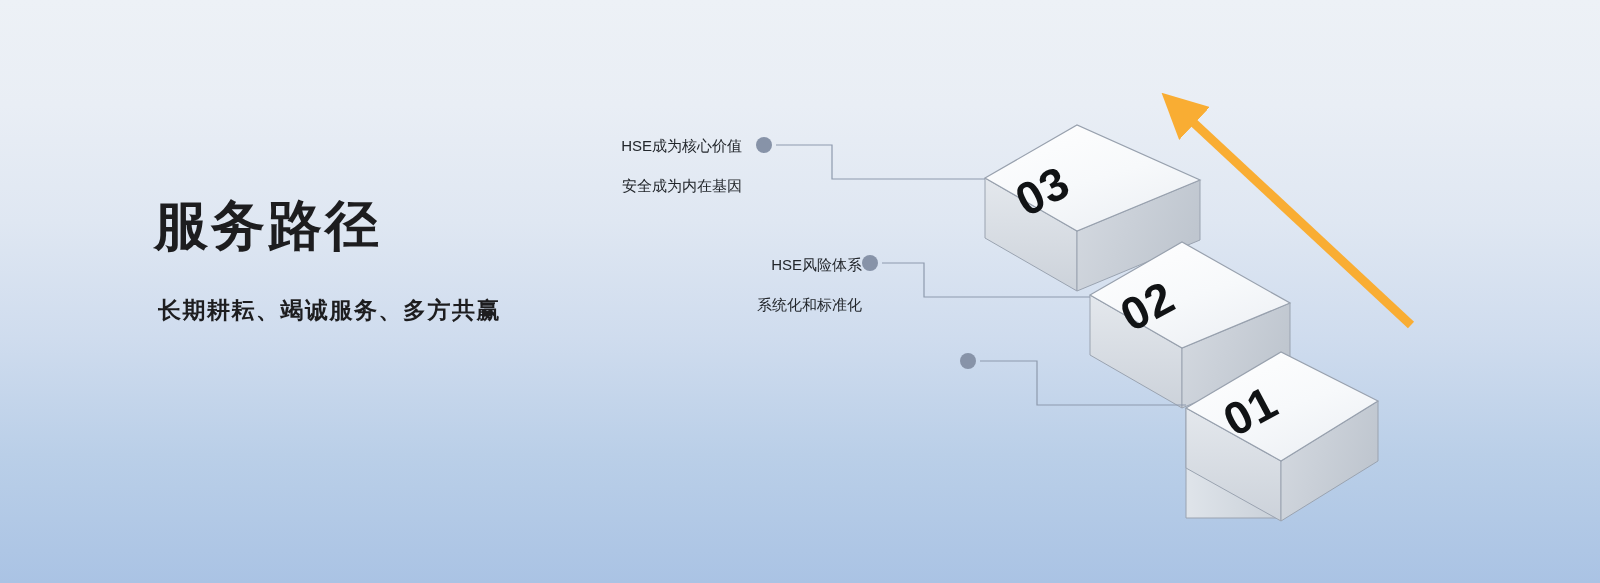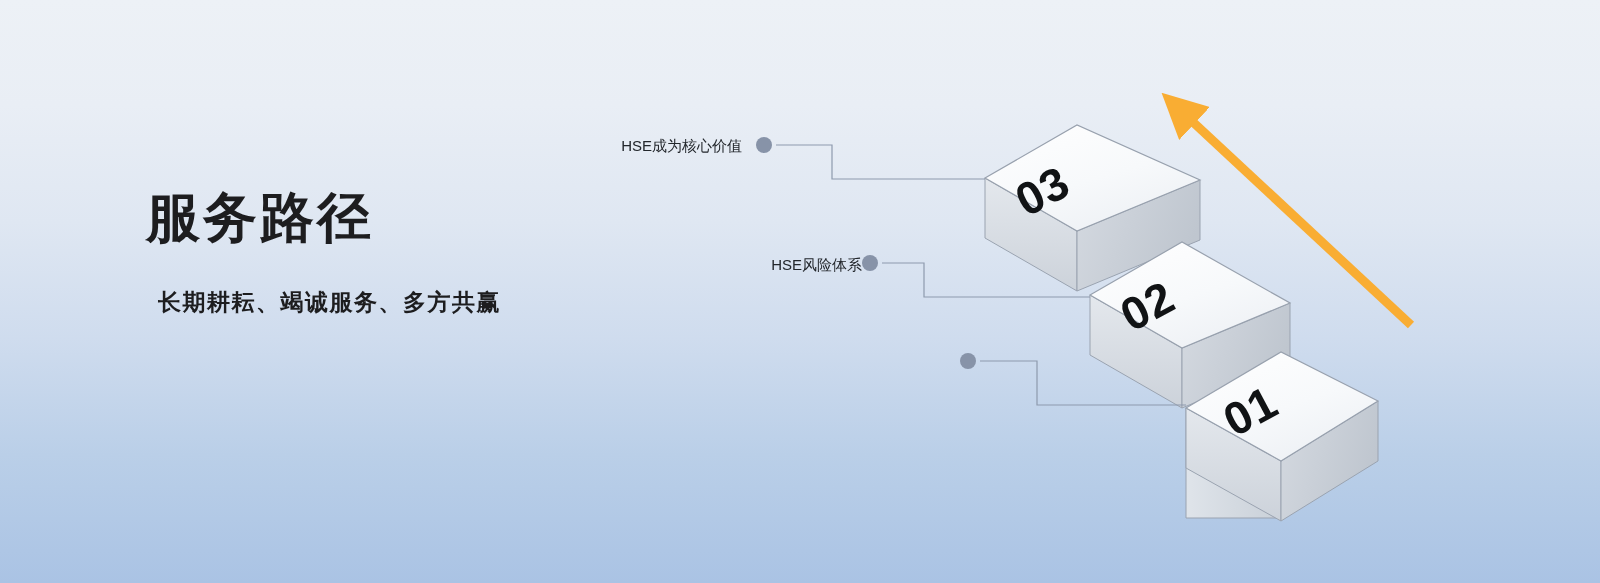--- a/index.html
+++ b/index.html
@@ -33,21 +33,21 @@
     left: 146px;
     top: 185px;
     width: 560px;
   }
   #page-title {
     font-size: 54px;
     font-weight: 700;
     letter-spacing: 3px;
     color: #1d1d1f;
     line-height: 1.2;
-    margin: 0;
+    margin: 8px;
     white-space: nowrap;
   }
   #page-subtitle {
     margin: 12px;
     margin-top: 36px;
     font-size: 23px;
     font-weight: 700;
     letter-spacing: 1.5px;
     color: #1d1d1f;
     line-height: 1.4;
@@ -88,24 +88,26 @@
 
 <div id="slide">
 
   <div id="left-text">
     <h1 id="page-title">服务路径</h1>
     <p id="page-subtitle">长期耕耘、竭诚服务、多方共赢</p>
   </div>
 
   <div class="callout" style="left:360px; top:126px; width:382px;">
     <span class="line">HSE成为核心价值</span>
+    <span class="line">安全成为内在基因</span>
   </div>
 
   <div class="callout" style="left:480px; top:245px; width:382px;">
     <span class="line">HSE风险体系</span>
+    <span class="line">系统化和标准化</span>
   </div>
 
 
   <svg id="diagram-svg" viewBox="0 0 1600 583">
 
     <defs>
       <linearGradient id="gradTop" x1="0" y1="0" x2="0.6" y2="1">
         <stop offset="0%" stop-color="#ffffff"></stop>
         <stop offset="60%" stop-color="#f7f9fb"></stop>
         <stop offset="100%" stop-color="#eef1f5"></stop>

